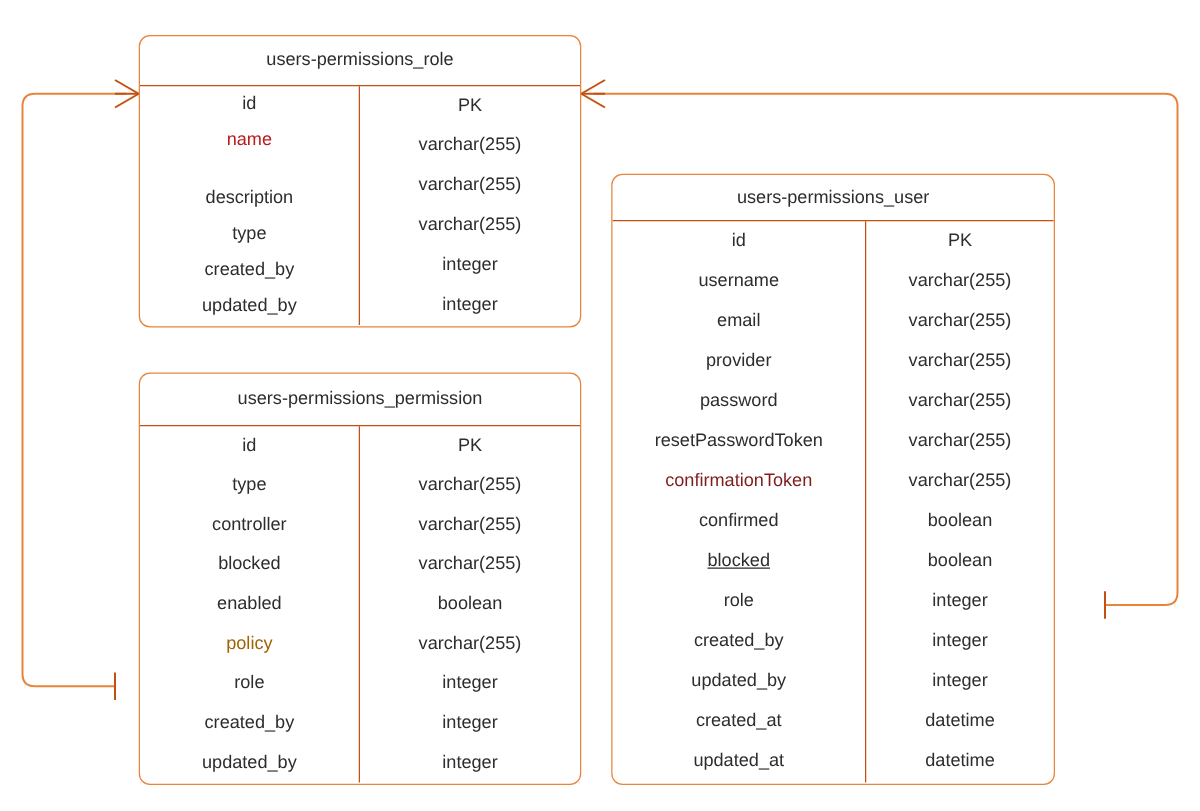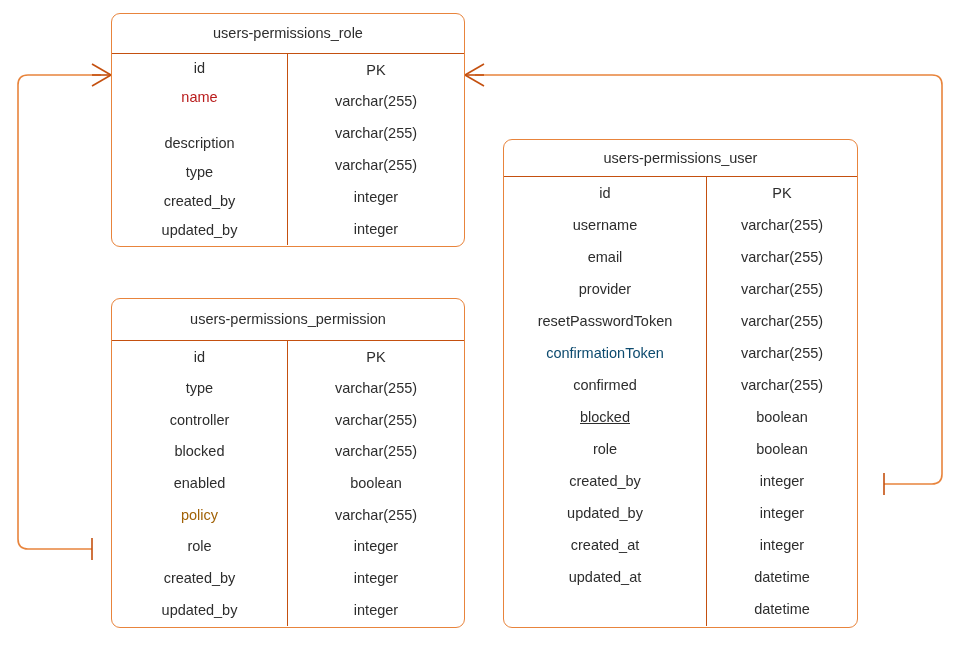--- a/index.html
+++ b/index.html
@@ -88,21 +88,21 @@
         <path d="M 884 484 L 932 484 Q 942 484 942 474 L 942 85 Q 942 75 932 75 L 475 75" fill="none" stroke="#e8843c" stroke-width="1.6" stroke-linecap="butt"></path>
         <g>
           <line x1="465" y1="75" x2="484" y2="64" stroke="#c4500f" stroke-width="1.6"></line>
           <line x1="465" y1="75" x2="484" y2="75" stroke="#c4500f" stroke-width="1.6"></line>
           <line x1="465" y1="75" x2="484" y2="86" stroke="#c4500f" stroke-width="1.6"></line>
         </g>
         <line x1="884" y1="473" x2="884" y2="495" stroke="#c4500f" stroke-width="1.6"></line>
       </g>
     </svg>
 
-<div class="entity" style="left: 111px; top: 13px; width: 354px; height: 234px; border-color: rgb(232, 132, 60);">
+<div class="entity" style="left: 111px; top: 28px; width: 354px; height: 234px; border-color: rgb(232, 132, 60);">
       <div class="entity-title" style="height: 40px; border-bottom-color: rgb(196, 80, 15); color: rgb(45, 45, 45);">users-permissions_role</div>
       <div class="entity-body" style="height: 190.8px;">
         <div class="col col-name" style="width: 176px; border-right-color: rgb(196, 80, 15);">
           <div class="cell" style="height: 32px; color: rgb(45, 45, 45);">id</div>
           <div class="cell" style="height: 32px; color: #b91c1c;">name</div>
           <div class="cell" style="height: 32px; color: rgb(45, 45, 45); margin-top: 16px;">description</div>
           <div class="cell" style="height: 32px; color: rgb(45, 45, 45);">type</div>
           <div class="cell" style="height: 32px; color: rgb(45, 45, 45);">created_by</div>
           <div class="cell" style="height: 32px; color: rgb(45, 45, 45);">updated_by</div>
         </div>
@@ -136,30 +136,31 @@
           <div class="cell" style="height: 32px; color: rgb(45, 45, 45);">varchar(255)</div>
           <div class="cell" style="height: 32px; color: rgb(45, 45, 45);">varchar(255)</div>
           <div class="cell" style="height: 32px; color: rgb(45, 45, 45);">boolean</div>
           <div class="cell" style="height: 32px; color: rgb(45, 45, 45);">varchar(255)</div>
           <div class="cell" style="height: 32px; color: rgb(45, 45, 45);">integer</div>
           <div class="cell" style="height: 32px; color: rgb(45, 45, 45);">integer</div>
           <div class="cell" style="height: 32px; color: rgb(45, 45, 45);">integer</div>
         </div>
       </div>
     </div>
-    <div class="entity" style="left: 503px; top: 139px; width: 355px; height: 489px; border-color: rgb(232, 132, 60);">
+    <div class="entity" style="left: 489px; top: 139px; width: 355px; height: 489px; border-color: rgb(232, 132, 60);">
       <div class="entity-title" style="height: 37px; border-bottom-color: rgb(196, 80, 15); color: rgb(45, 45, 45);">users-permissions_user</div>
       <div class="entity-body" style="height: 448.8px;">
         <div class="col col-name" style="width: 203px; border-right-color: rgb(196, 80, 15);">
           <div class="cell" style="height: 32px; color: rgb(45, 45, 45);">id</div>
           <div class="cell" style="height: 32px; color: rgb(45, 45, 45); text-align: right;">username</div>
           <div class="cell" style="height: 32px; color: rgb(45, 45, 45);">email</div>
           <div class="cell" style="height: 32px; color: rgb(45, 45, 45);">provider</div>
+          <div class="cell" style="height: 32px; color: rgb(45, 45, 45);">password</div>
           <div class="cell" style="height: 32px; color: rgb(45, 45, 45);">resetPasswordToken</div>
-          <div class="cell" style="height: 32px; color: #0c4a6e;">confirmationToken</div>
+          <div class="cell" style="height: 32px; color: #7f1d1d;">confirmationToken</div>
           <div class="cell" style="height: 32px; color: rgb(45, 45, 45);">confirmed</div>
           <div class="cell" style="height: 32px; color: rgb(45, 45, 45); text-decoration: underline;">blocked</div>
           <div class="cell" style="height: 32px; color: rgb(45, 45, 45);">role</div>
           <div class="cell" style="height: 32px; color: rgb(45, 45, 45);">created_by</div>
           <div class="cell" style="height: 32px; color: rgb(45, 45, 45);">updated_by</div>
           <div class="cell" style="height: 32px; color: rgb(45, 45, 45);">created_at</div>
           <div class="cell" style="height: 32px; color: rgb(45, 45, 45);">updated_at</div>
         </div>
         <div class="col col-type" style="flex: 1 1 0%;">
           <div class="cell" style="height: 32px; color: rgb(45, 45, 45);">PK</div>

